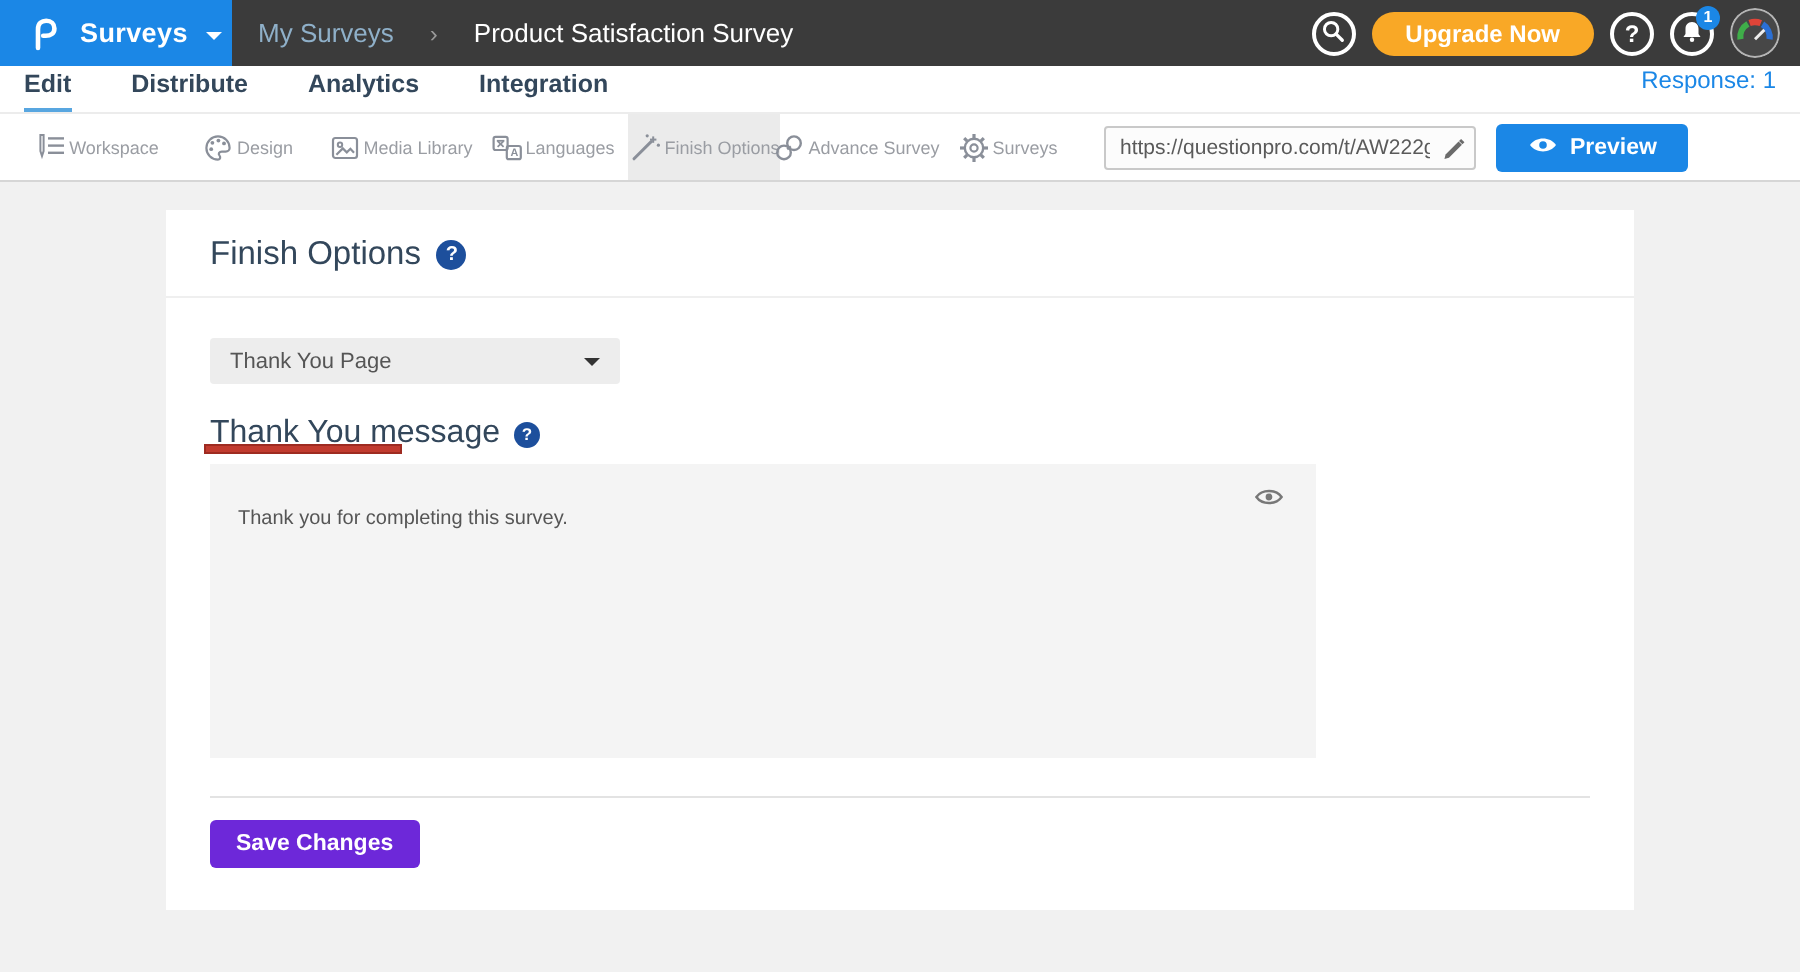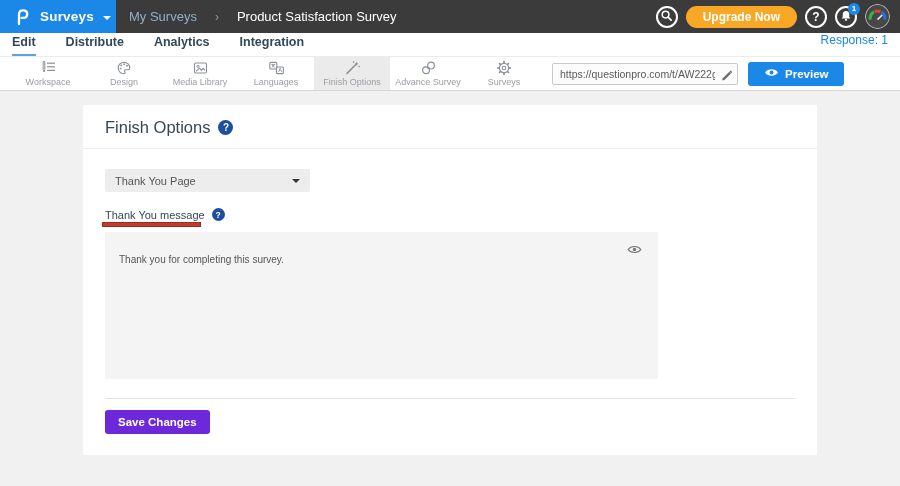--- a/index.html
+++ b/index.html
@@ -35,21 +35,21 @@
   .subnav { display:flex; height:24px; background:#fff; padding:0 12px;
             border-bottom:1px solid #ececec; }
   .subnav-item { font-size:12.5px; font-weight:700; color:#33475b; margin-right:30px;
                  cursor:pointer; padding:2px 0 1px; }
   .subnav-item.active { border-bottom:2px solid #58a6e0; }
   .response-count { margin-left:auto; color:#1b87e6; font-size:12px; }
 
   
   .toolbar { display:flex; align-items:stretch; height:34px; background:#fff;
              border-bottom:1px solid #d6d6d6; padding-left:10px; }
-  .tool-tab { width:76px; display:flex; flex-direction:column; align-items:center;
+  .tool-tab { width:76px; display:flex; flex-direction:row; align-items:center;
               justify-content:center; gap:1px; cursor:pointer; }
   .tool-tab.active { background:#ebebeb; }
   .tool-tab svg { display:block; }
   .tool-label { font-size:9px; color:#9a9da3; white-space:nowrap; }
   .url-wrap { position:relative; align-self:center; margin-left:10px; }
   .url-input { width:186px; height:22px; border:1px solid #c9c9c9; border-radius:2px; background:#fcfcfc;
                font-size:10.5px; color:#5a5a5a; padding:0 22px 0 7px; font-family:"Liberation Sans", sans-serif; }
   .url-edit { position:absolute; right:5px; top:4px; cursor:pointer; }
   .preview-btn { align-self:center; margin-left:10px; display:flex; align-items:center; gap:6px;
                  background:#1b87e6; color:#fff; border:none; border-radius:3px; height:24px;
@@ -67,21 +67,21 @@
   .help-lg { width:15px; height:15px; font-size:10px; }
   .help-sm { width:13px; height:13px; font-size:8.5px; }
 
   .select-box { position:absolute; left:22px; top:64px; width:205px; height:23px; background:#ededed;
                 border-radius:2px; display:flex; align-items:center; padding:0 10px; cursor:pointer; }
   .select-value { font-size:11px; color:#555; }
   .caret-down-d { margin-left:auto; width:0; height:0; border-left:4px solid transparent;
                   border-right:4px solid transparent; border-top:4px solid #333; }
 
   .msg-label-row { position:absolute; left:22px; top:103px; display:flex; align-items:center; gap:7px; }
-  .msg-label { font-size:11px; font-weight:500; color:#33475b; }
+  .msg-label { font-size:16px; font-weight:500; color:#33475b; }
   .annotation-bar { position:absolute; left:19px; top:117px; width:99px; height:5px;
                     background:#c13b2f; border:1px solid #9e2b21; }
 
   .message-box { position:absolute; left:22px; top:127px; width:553px; height:147px; background:#f4f4f4;
                  padding:17px 14px; cursor:text; }
   .message-text { font-size:10px; color:#555;text-align:center; }
   .msg-eye { position:absolute; top:9px; right:16px; cursor:pointer; }
 
   .card-divider { position:absolute; left:22px; top:293px; width:690px; border-top:1px solid #e3e3e3; }
   .save-btn { position:absolute; left:22px; top:305px; background:#6d28d9; color:#fff; border:none;

